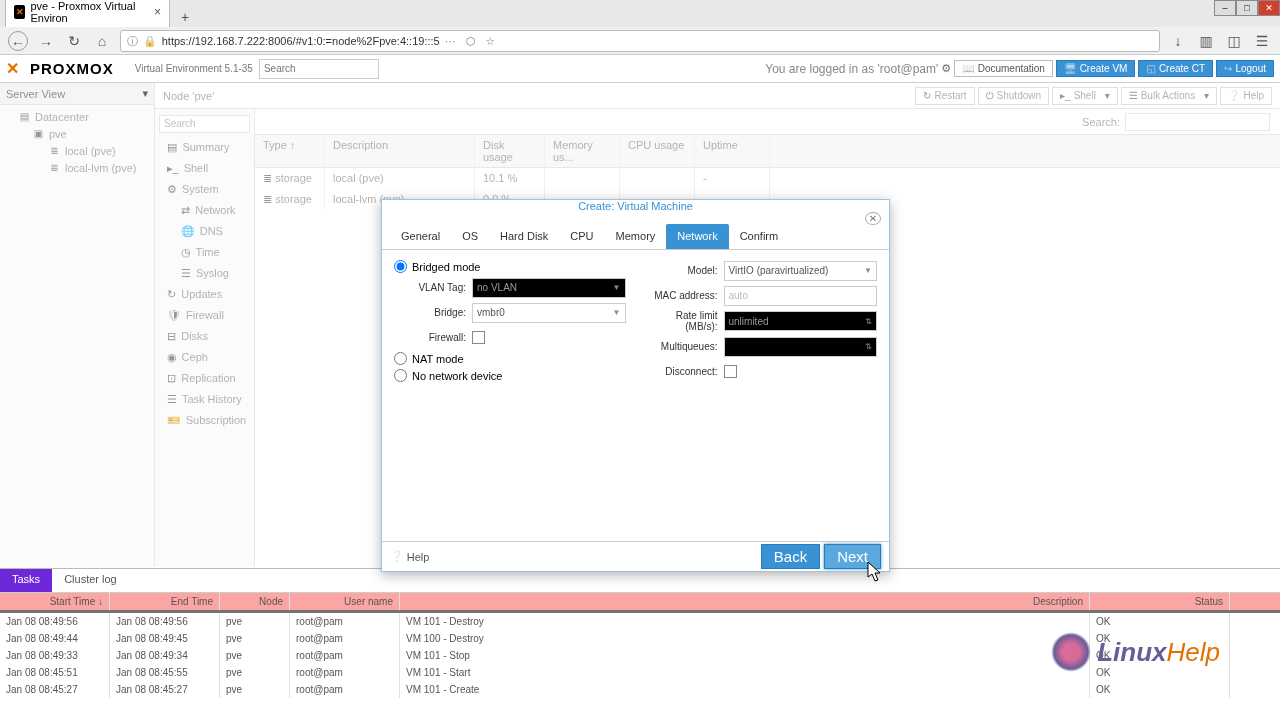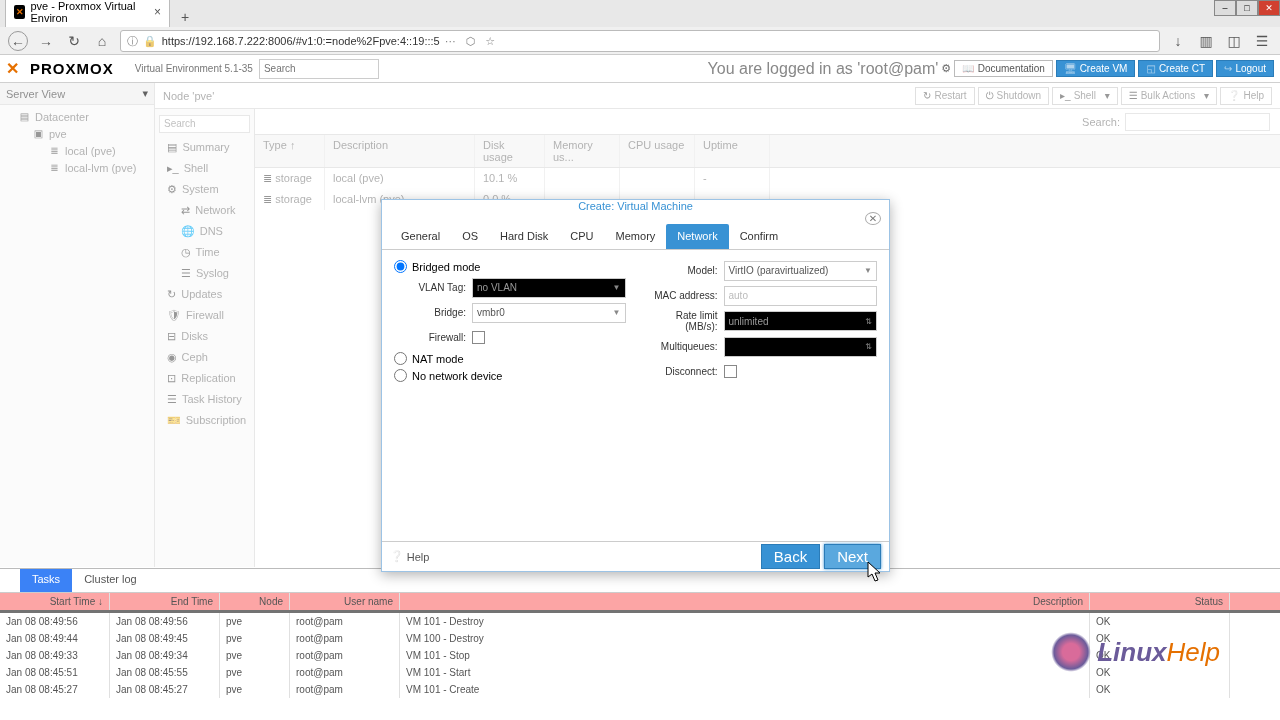--- a/index.html
+++ b/index.html
@@ -22,21 +22,21 @@
 .url-right { display: flex; gap: 10px; align-items: center; }
 
 
 .px-header { height: 28px; background: #fff; border-bottom: 1px solid #d0d0d0; display: flex; align-items: center; padding: 0 6px; font-size: 11px; position: relative; }
 .px-logo { display: flex; align-items: center; gap: 4px; font-weight: bold; color: #000; }
 .px-logo-icon { width: 20px; height: 20px; color: #e57000; font-size: 16px; }
 .px-logo-text { font-size: 15px; letter-spacing: 1px; }
 .px-version { color: #777; font-size: 10px; margin-left: 21px; }
 .px-search { width: 120px; height: 20px; border: 1px solid #ccc; margin-left: 6px; padding: 0 4px; font-size: 10px; }
 .px-header-right { position: absolute; right: 6px; display: flex; align-items: center; gap: 3px; }
-.px-login-text { color: #888; font-size: 16px; }
+.px-login-text { color: #888; font-size: 12px; }
 .px-btn { border: 1px solid #bbb; padding: 2px 7px; font-size: 10px; display: flex; align-items: center; gap: 3px; color: #555; background: #fff; }
 .px-btn.primary { background: #3892d4; color: #fff; border-color: #2b7cb8; }
 
 
 .main-area { display: flex; height: 484px; position: relative; }
 .sidebar { width: 155px; background: #f5f5f5; border-right: 1px solid #ccc; }
 .sidebar-header { height: 22px; background: #e8e8e8; border-bottom: 1px solid #ccc; padding: 3px 6px; font-size: 11px; display: flex; justify-content: space-between; align-items: center; }
 .tree { padding: 3px 0; font-size: 11px; }
 .tree-item { padding: 2px 4px 2px 18px; display: flex; align-items: center; gap: 4px; color: #555; }
 .tree-item.l1 { padding-left: 32px; }
@@ -95,21 +95,21 @@
 
 .watermark { position: absolute; right: 60px; bottom: 48px; font-size: 26px; font-style: italic; color: #6b5b9a; display: flex; align-items: center; gap: 6px; z-index: 50; }
 .watermark .swirl { width: 40px; height: 40px; border-radius: 50%; background: radial-gradient(circle, #d96b9a 30%, #6b5b9a 60%, transparent 70%); position: relative; }
 .watermark b { color: #6b5b9a; }
 .watermark .h { color: #e57000; }
 
 
 .task-log { position: absolute; left: 0; right: 0; bottom: 0; height: 152px; border-top: 1px solid #bbb; background: #fff; z-index: 30; }
 .task-tabs { height: 24px; display: flex; border-bottom: 1px solid #ccc; }
 .task-tab { padding: 4px 12px; font-size: 11px; color: #555; }
-.task-tab.active { background: #3b82f6; color: #fff; margin-left: 20px; }
+.task-tab.active { background: #6d28d9; color: #fff; }
 .task-header, .task-row { display: flex; font-size: 10px; color: #555; }
 .task-header { background: #fca5a5; border-bottom: 3px solid #737373; text-align: right; }
 .task-header > div, .task-row > div { padding: 3px 6px; border-right: 1px solid #e0e0e0; }
 .tc-start { width: 110px; } .tc-end { width: 110px; } .tc-node { width: 70px; } .tc-user { width: 110px; } .tc-desc { width: 690px; } .tc-status { width: 140px; }
 
 .ic { font-style: normal; opacity: 0.6; }
 </style>
 </head>
 <body>
 

